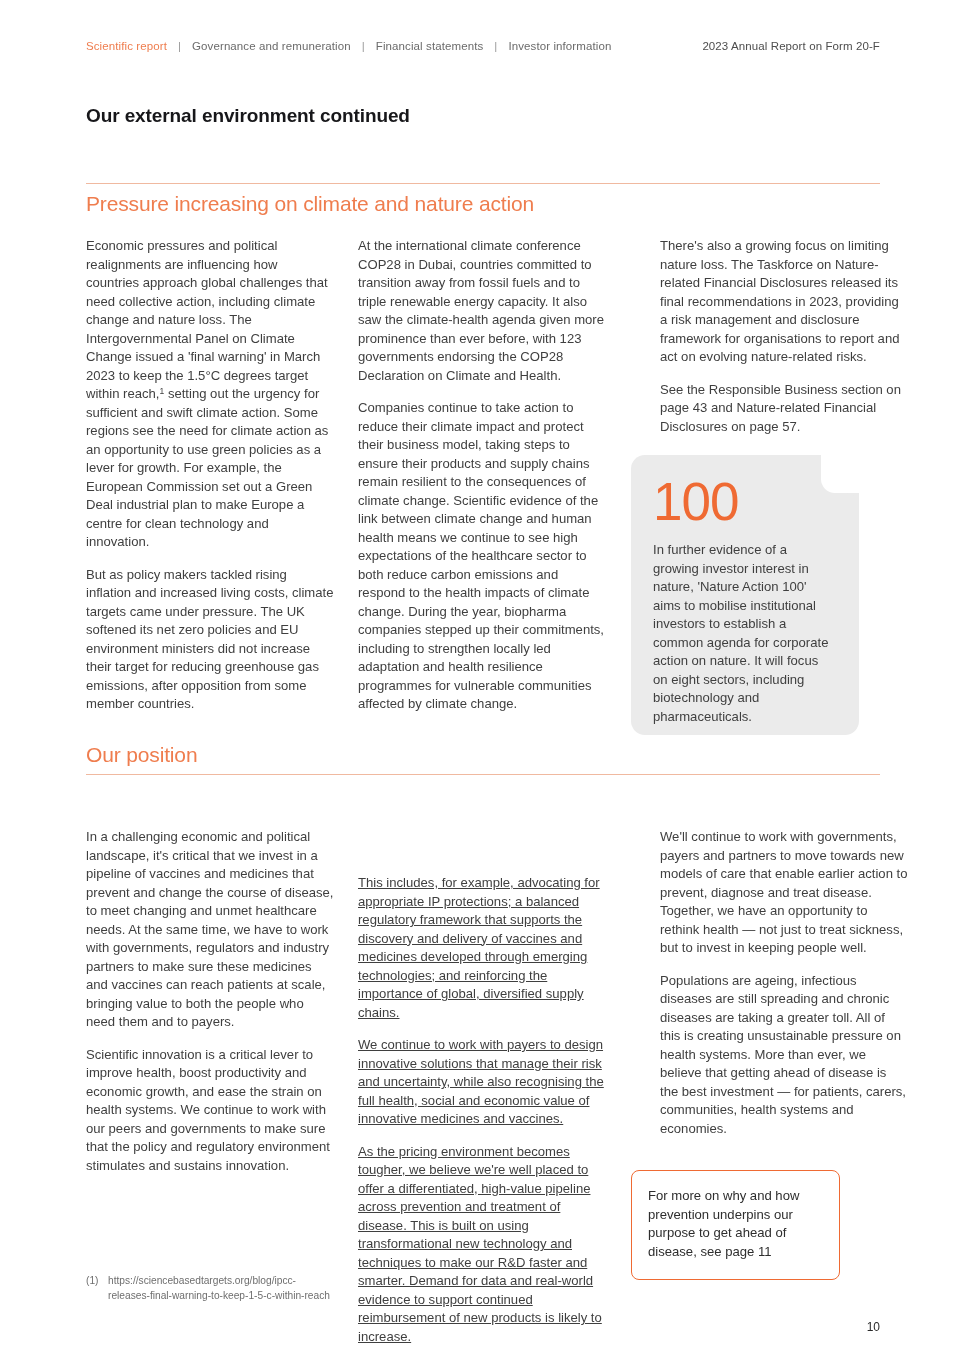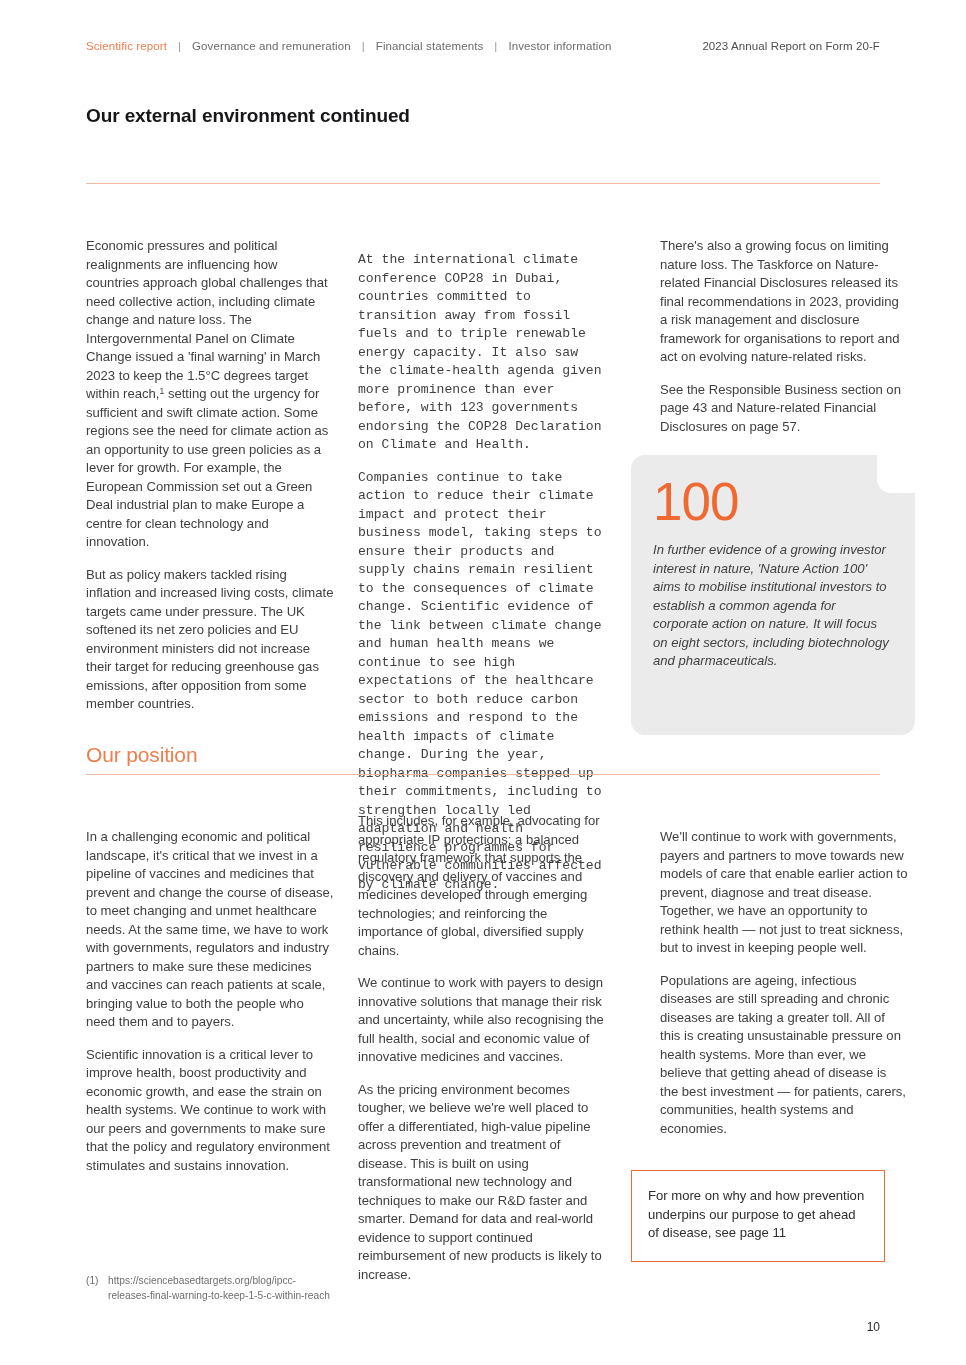--- a/index.html
+++ b/index.html
@@ -108,21 +108,21 @@
     font-size: 8.5px;
     vertical-align: 0.45em;
     line-height: 0;
   }
 
   
   .stat-callout {
     position: absolute;
     left: 631px;
     top: 455px;
-    width: 284px;
+    width: 228px;
     height: 280px;
     background: #ebebeb;
     border-radius: 14px 0 14px 14px;
     box-sizing: border-box;
     padding: 22px 24px 12px 22px;
   }
   .stat-callout::before {
     
     content: "";
     position: absolute;
@@ -152,32 +152,31 @@
     position: relative;
     z-index: 2;
   }
   .stat-text {
     font-size: 13.1px;
     line-height: 18.5px;
     color: #3f3f3f;
     position: relative;
     z-index: 2;
     margin: 0;
-    font-style: italic;
   }
 
   
   .ref-box {
     position: absolute;
     left: 631px;
     top: 1170px;
-    width: 254px;
+    width: 209px;
     box-sizing: border-box;
     border: 1.5px solid #ef6a33;
-    border-radius: 0;
+    border-radius: 8px;
     padding: 16px 18px 18px 16px;
     font-size: 13.1px;
     line-height: 18.5px;
     color: #2e2e2e;
   }
 
   
   .footnote {
     position: absolute;
     left: 86px;
@@ -220,29 +219,30 @@
       <span class="nav-item">Financial statements</span>
       <span class="nav-sep">|</span>
       <span class="nav-item">Investor information</span>
     </div>
     <div class="header-right">2023 Annual Report on Form 20-F</div>
   </div>
 
   <div class="page-title">Our external environment continued</div>
 
   <div class="section-rule" style="top:183px;"></div>
+  <h2 class="section-heading" style="top:192px;">Pressure increasing on climate and nature action</h2>
 
   <div class="col col-1" style="top:237px;">
     <p>
       <span>Economic pressures and political realignments are influencing how countries approach global challenges that need collective action, including climate change and nature loss. The Intergovernmental Panel on Climate Change issued a 'final warning' in March 2023 to keep the 1.5°C degrees target within reach,</span><sup>1</sup><span> setting out the </span><span>urgency for sufficient and swift climate action. Some regions see the need for climate action as an opportunity to use green policies as a lever for growth. For example, the European Commission set out a Green Deal industrial plan to make Europe a centre for clean technology and innovation.</span>
     </p>
     <p>But as policy makers tackled rising inflation and increased living costs, climate targets came under pressure. The UK softened its net zero policies and EU environment ministers did not increase their target for reducing greenhouse gas emissions, after opposition from some member countries.</p>
   </div>
 
-  <div class="col col-2" style="top:251px;font-family:Liberation Mono, monospace;">
+  <div class="col col-2" style="top:237px;">
     <p>At the international climate conference COP28 in Dubai, countries committed to transition away from fossil fuels and to triple renewable energy capacity. It also saw the climate-health agenda given more prominence than ever before, with 123 governments endorsing the COP28 Declaration on Climate and Health.</p>
     <p>Companies continue to take action to reduce their climate impact and protect their business model, taking steps to ensure their products and supply chains remain resilient to the consequences of climate change. Scientific evidence of the link between climate change and human health means we continue to see high expectations of the healthcare sector to both reduce carbon emissions and respond to the health impacts of climate change. During the year, biopharma companies stepped up their commitments, including to strengthen locally led adaptation and health resilience programmes for vulnerable communities affected by climate change.</p>
   </div>
 
   <div class="col col-3" style="top:237px;">
     <p>There's also a growing focus on limiting nature loss. The Taskforce on Nature-related Financial Disclosures released its final recommendations in 2023, providing a risk management and disclosure framework for organisations to report and act on evolving nature-related risks.</p>
     <p>See the Responsible Business section on page 43 and Nature-related Financial Disclosures on page 57.</p>
   </div>
 
   <div class="stat-callout">
@@ -251,21 +251,21 @@
   </div>
 
   <div class="section-rule" style="top:774px;"></div>
   <h2 class="section-heading" style="top:743px;">Our position</h2>
 
   <div class="col col-1" style="top:828px;">
     <p>In a challenging economic and political landscape, it's critical that we invest in a pipeline of vaccines and medicines that prevent and change the course of disease, to meet changing and unmet healthcare needs. At the same time, we have to work with governments, regulators and industry partners to make sure these medicines and vaccines can reach patients at scale, bringing value to both the people who need them and to payers.</p>
     <p>Scientific innovation is a critical lever to improve health, boost productivity and economic growth, and ease the strain on health systems. We continue to work with our peers and governments to make sure that the policy and regulatory environment stimulates and sustains innovation.</p>
   </div>
 
-  <div class="col col-2" style="top:812px;">
+  <div class="col col-2" style="top:874px;text-decoration:underline;">
     <p>This includes, for example, advocating for appropriate IP protections; a balanced regulatory framework that supports the discovery and delivery of vaccines and medicines developed through emerging technologies; and reinforcing the importance of global, diversified supply chains.</p>
     <p>We continue to work with payers to design innovative solutions that manage their risk and uncertainty, while also recognising the full health, social and economic value of innovative medicines and vaccines.</p>
     <p>As the pricing environment becomes tougher, we believe we're well placed to offer a differentiated, high-value pipeline across prevention and treatment of disease. This is built on using transformational new technology and techniques to make our R&amp;D faster and smarter. Demand for data and real-world evidence to support continued reimbursement of new products is likely to increase.</p>
   </div>
 
   <div class="col col-3" style="top:828px;">
     <p>We'll continue to work with governments, payers and partners to move towards new models of care that enable earlier action to prevent, diagnose and treat disease. Together, we have an opportunity to rethink health — not just to treat sickness, but to invest in keeping people well.</p>
     <p>Populations are ageing, infectious diseases are still spreading and chronic diseases are taking a greater toll. All of this is creating unsustainable pressure on health systems. More than ever, we believe that getting ahead of disease is the best investment — for patients, carers, communities, health systems and economies.</p>
   </div>
 

